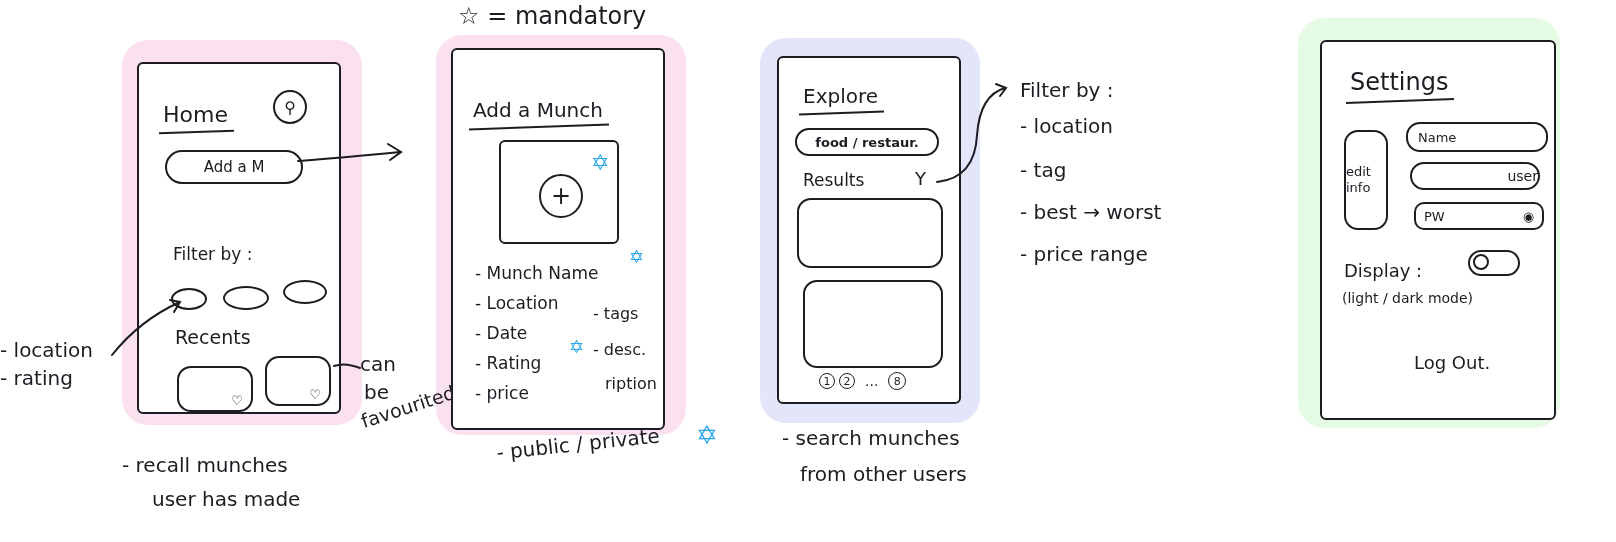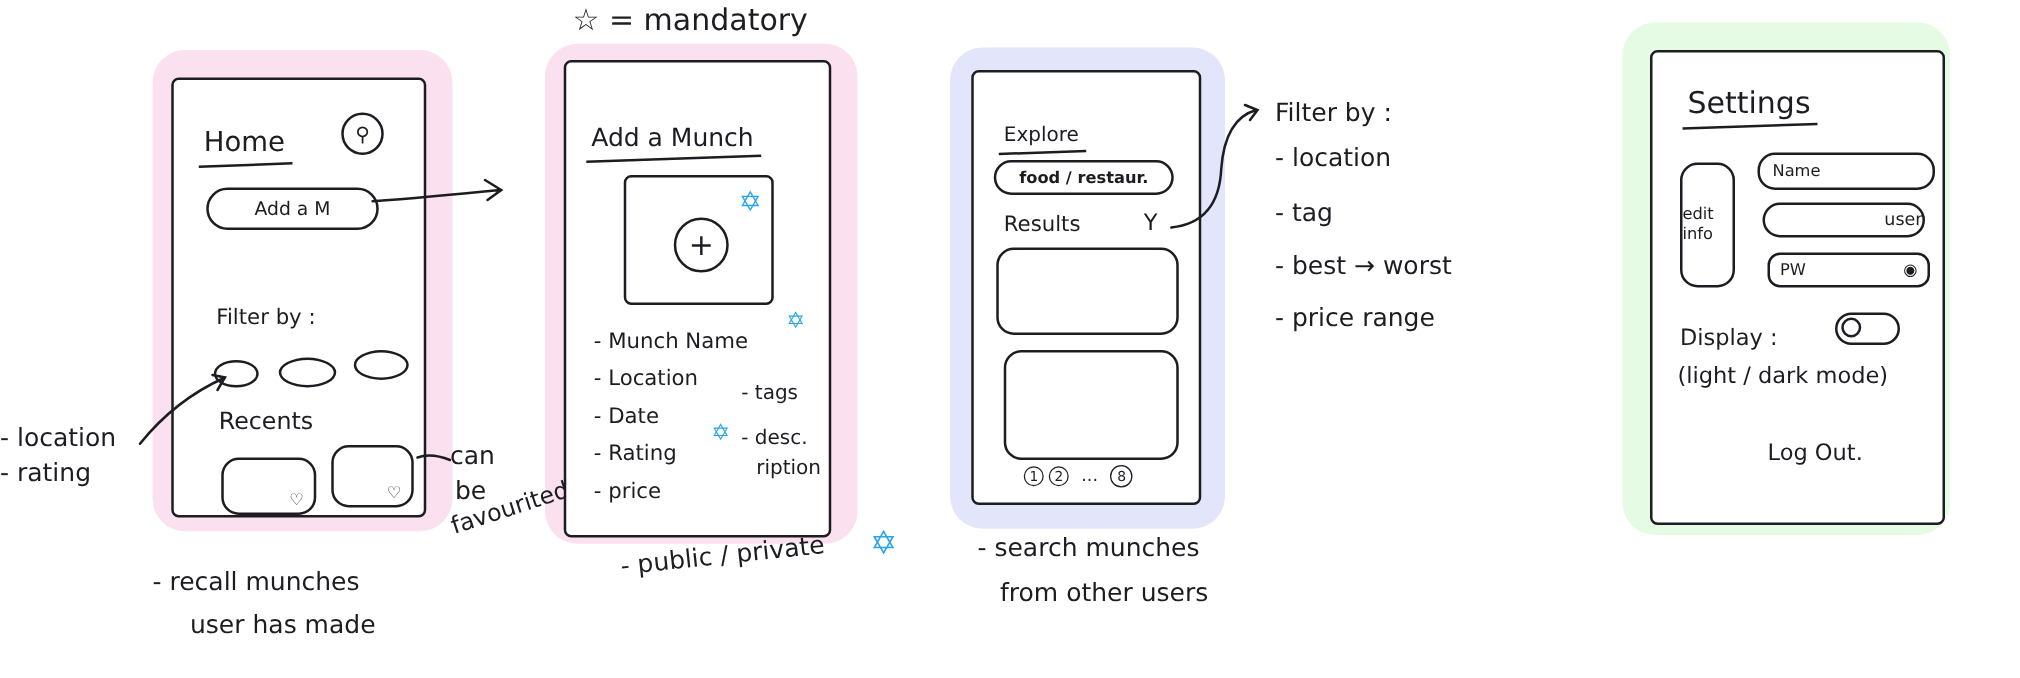--- a/index.html
+++ b/index.html
@@ -78,28 +78,28 @@
     <div>- Date</div>
     <div>- Rating</div>
     <div>- price</div>
   </div>
   <span class="star" style="left:176px;top:196px;font-size:18px;">✡</span>
   <span class="star" style="left:116px;top:286px;font-size:18px;">✡</span>
   <div class="abs hand" style="left:140px;top:252px;font-size:16px;line-height:24px;">
     <div>- tags</div>
     <div style="height:12px;"></div>
     <div>- desc.</div>
-    <div style="padding-left:12px;">ription</div>
+    <div style="padding-left:12px;margin-top:10px;">ription</div>
   </div>
 </div>
 <div class="abs hand" style="left:496px;top:432px;font-size:20px;transform:rotate(-6deg);">- public / private</div>
 <span class="star" style="left:696px;top:420px;font-size:26px;">✡</span>
 
 <div class="frame" style="left:777px;top:56px;width:180px;height:344px;">
-  <div class="title hand" style="left:24px;top:40px;font-size:16px;">
+  <div class="title hand" style="left:24px;top:26px;font-size:20px;">
     <span>Explore</span><div class="ul"></div>
   </div>
   <div class="pill hand small" style="left:16px;top:70px;width:140px;height:24px;font-size:13px;">food / restaur.</div>
   <div class="abs hand" style="left:24px;top:112px;font-size:17px;">Results</div>
   <div class="abs hand" style="left:136px;top:110px;font-size:18px;">Y</div>
   <div class="card" style="left:18px;top:140px;width:142px;height:66px;"></div>
   <div class="card" style="left:24px;top:222px;width:136px;height:84px;"></div>
   <div class="abs" style="left:40px;top:314px;display:flex;gap:4px;align-items:center;font-size:11px;">
     <span style="border:1.5px solid #1c1c22;border-radius:50%;width:14px;height:14px;display:inline-flex;align-items:center;justify-content:center;">1</span>
     <span style="border:1.5px solid #1c1c22;border-radius:50%;width:14px;height:14px;display:inline-flex;align-items:center;justify-content:center;">2</span>
@@ -134,21 +134,21 @@
       <span>user</span>
     </div>
   <div class="pill hand" style="left:92px;top:160px;width:110px;height:24px;justify-content:space-between;padding:0 8px;font-size:13px;border-radius:10px;">
     <span>PW</span>
     <span style="font-size:13px;">◉</span>
   </div>
   <div class="abs hand" style="left:22px;top:218px;font-size:18px;">Display :</div>
   <div class="abs" style="left:146px;top:208px;width:48px;height:22px;border:2px solid #1c1c22;border-radius:14px;">
     <div style="position:absolute;left:3px;top:2px;width:16px;height:16px;border:2px solid #1c1c22;border-radius:50%;box-sizing:border-box;"></div>
   </div>
-  <div class="abs hand" style="left:20px;top:248px;font-size:18px;">(light / dark mode)</div>
+  <div class="abs hand" style="left:20px;top:248px;font-size:14px;">(light / dark mode)</div>
   <div class="abs hand" style="left:92px;top:310px;font-size:18px;">Log Out.</div>
 </div>
 
 <svg class="arrows" width="1616" height="542">
   <g fill="none" stroke="#1c1c22" stroke-width="2" stroke-linecap="round">
     <path d="M298 161 Q340 158 400 152 M388 144 L401 152 L390 160"></path>
     <path d="M112 355 Q140 320 180 302 M170 300 L180 302 L174 312"></path>
     <path d="M360 368 Q345 362 334 366"></path>
     <path d="M937 182 Q975 178 977 135 Q980 95 1005 88 M996 84 L1006 88 L1000 96"></path>
   </g>

